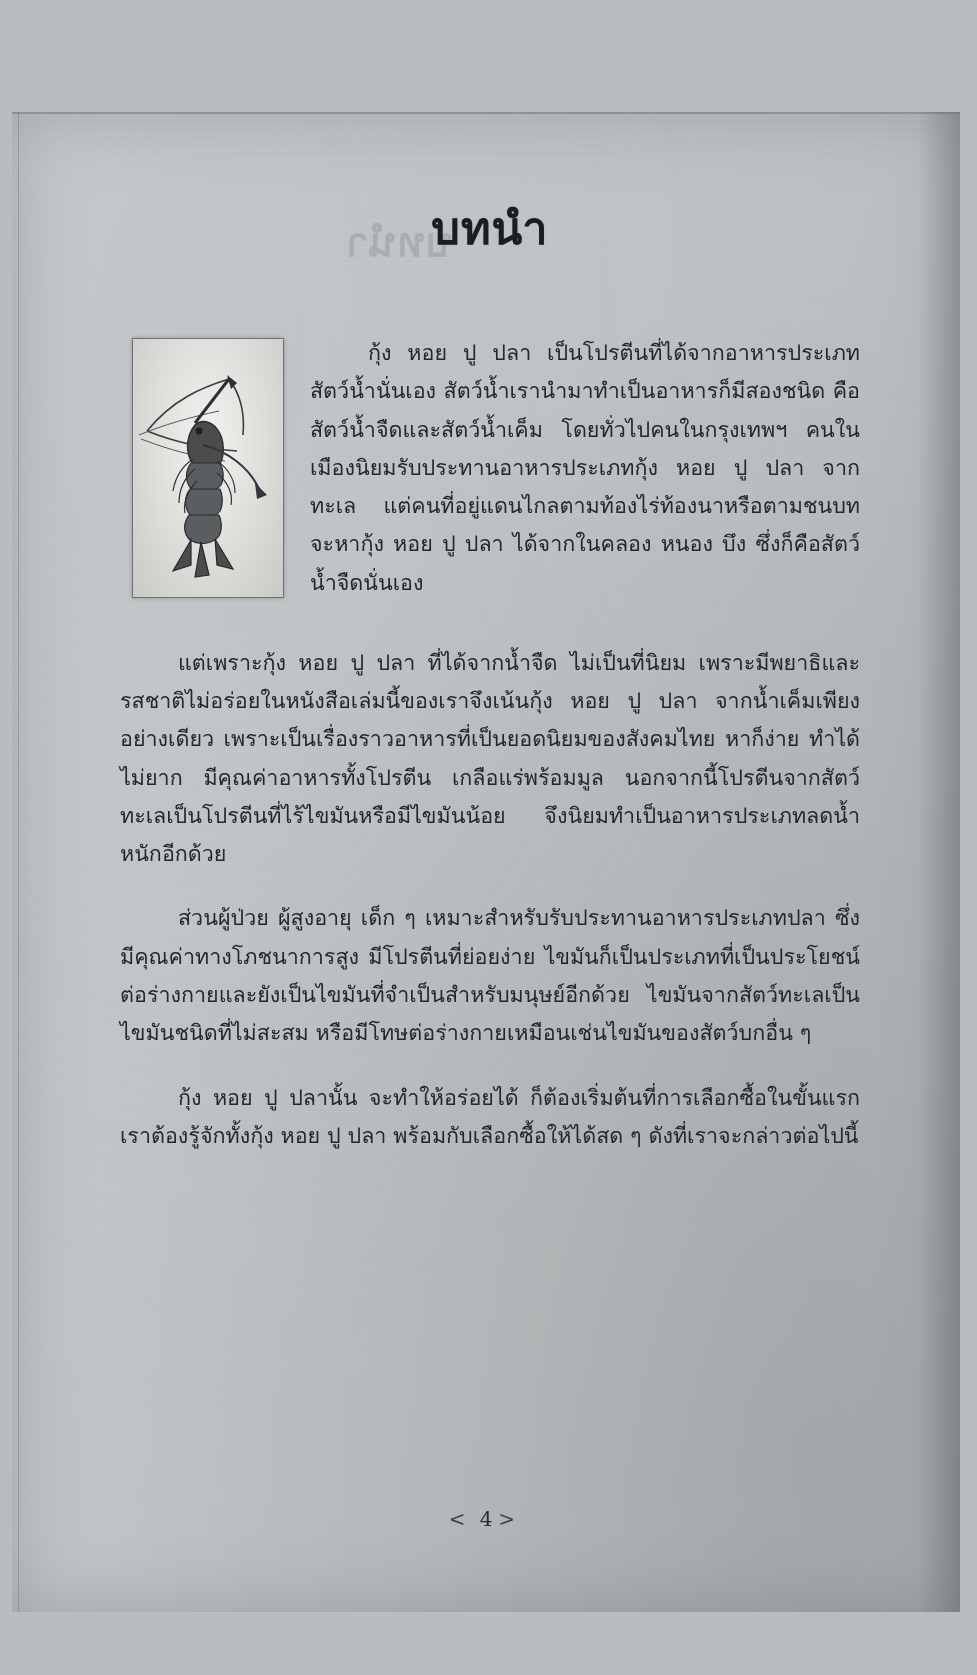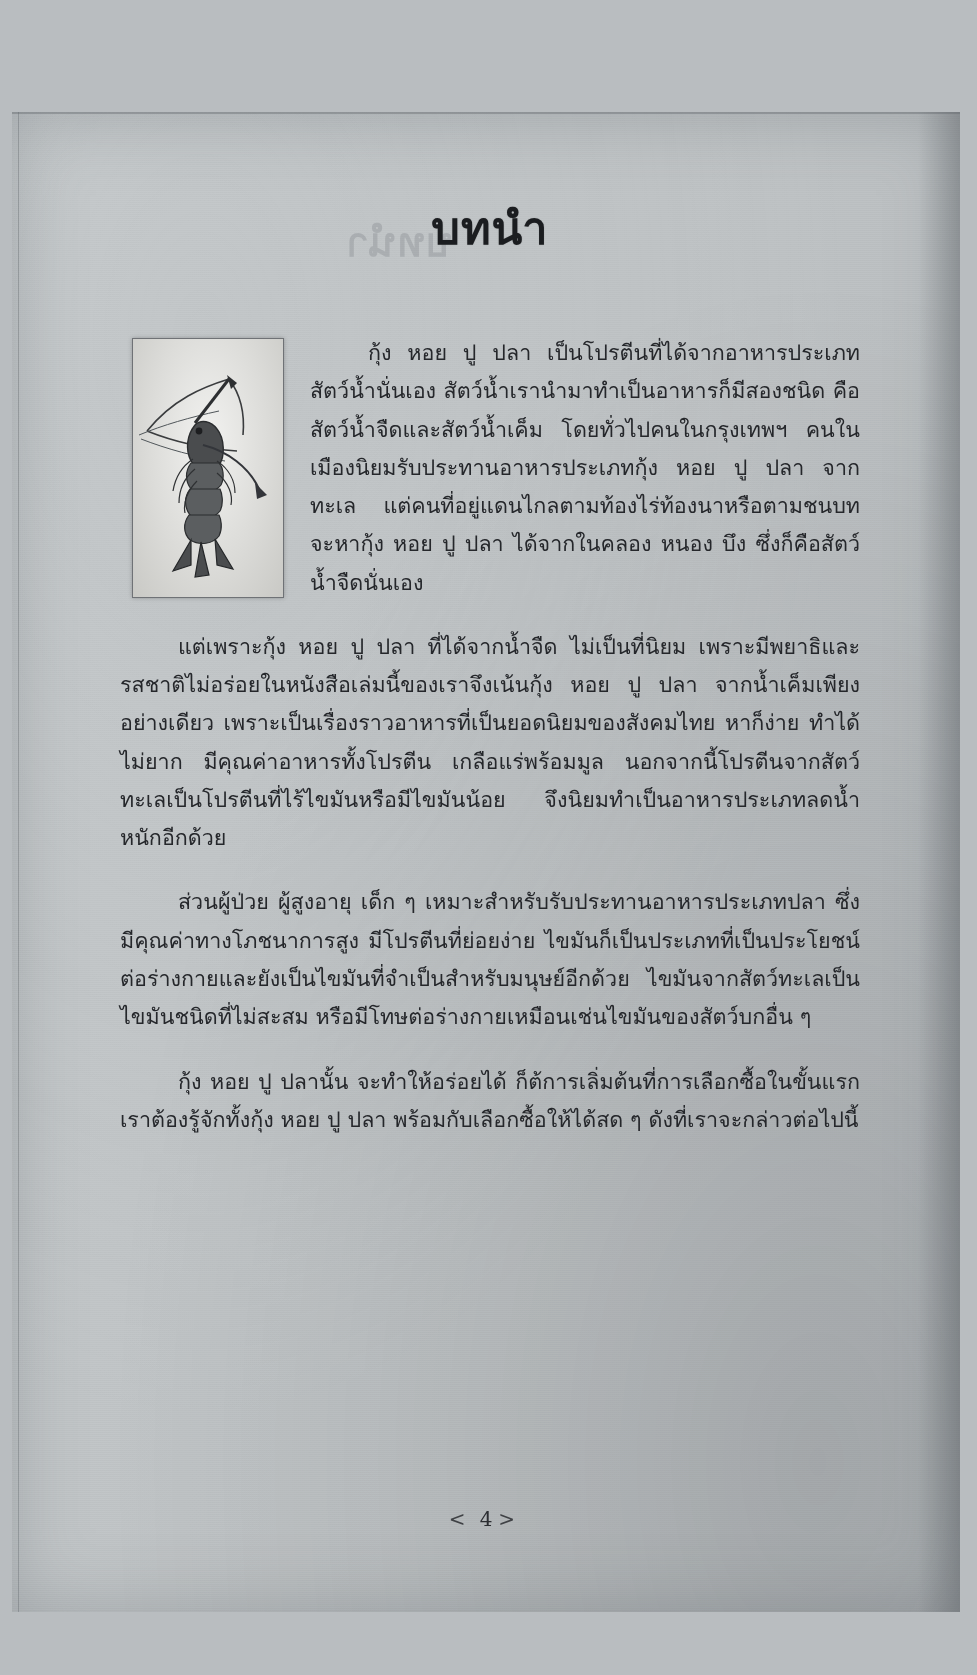--- a/index.html
+++ b/index.html
@@ -93,21 +93,21 @@
 
   .para {
     font-size: 21.5px;
     line-height: 1.78;
     text-align: justify;
     text-justify: inter-word;
     margin: 0 0 26px 0;
     color: #25272b;
     font-family: "DejaVu Sans", sans-serif;
   }
-  .para.indent { text-indent: 58px; }
+  .para.indent { text-indent: 58px; margin-top: 16px; }
 
   
   #figure {
     float: left;
     width: 150px;
     height: 258px;
     margin: 4px 26px 14px 12px;
     background: #e7e8e6;
     border: 1px solid #6f7276;
     position: relative;
@@ -196,21 +196,21 @@
 
         <path d="M70 106 C94 112, 116 128, 126 150" stroke="#33353a" stroke-width="2" fill="none"></path>
         <path d="M122 144 L134 156 L124 160 Z" fill="#33353a"></path>
       </svg>
     </div>
 
     <p class="para indent">กุ้ง หอย ปู ปลา เป็นโปรตีนที่ได้จากอาหารประเภทสัตว์น้ำนั่นเอง สัตว์น้ำเรานำมาทำเป็นอาหารก็มีสองชนิด คือสัตว์น้ำจืดและสัตว์น้ำเค็ม โดยทั่วไปคนในกรุงเทพฯ คนในเมืองนิยมรับประทานอาหารประเภทกุ้ง หอย ปู ปลา จากทะเล แต่คนที่อยู่แดนไกลตามท้องไร่ท้องนาหรือตามชนบท จะหากุ้ง หอย ปู ปลา ได้จากในคลอง หนอง บึง ซึ่งก็คือสัตว์น้ำจืดนั่นเอง</p>
     <div style="clear:both"></div>
     <p class="para indent">แต่เพราะกุ้ง หอย ปู ปลา ที่ได้จากน้ำจืด ไม่เป็นที่นิยม เพราะมีพยาธิและรสชาติไม่อร่อยในหนังสือเล่มนี้ของเราจึงเน้นกุ้ง หอย ปู ปลา จากน้ำเค็มเพียงอย่างเดียว เพราะเป็นเรื่องราวอาหารที่เป็นยอดนิยมของสังคมไทย หาก็ง่าย ทำได้ไม่ยาก มีคุณค่าอาหารทั้งโปรตีน เกลือแร่พร้อมมูล นอกจากนี้โปรตีนจากสัตว์ทะเลเป็นโปรตีนที่ไร้ไขมันหรือมีไขมันน้อย จึงนิยมทำเป็นอาหารประเภทลดน้ำหนักอีกด้วย</p>
     <p class="para indent">ส่วนผู้ป่วย ผู้สูงอายุ เด็ก ๆ เหมาะสำหรับรับประทานอาหารประเภทปลา ซึ่งมีคุณค่าทางโภชนาการสูง มีโปรตีนที่ย่อยง่าย ไขมันก็เป็นประเภทที่เป็นประโยชน์ต่อร่างกายและยังเป็นไขมันที่จำเป็นสำหรับมนุษย์อีกด้วย ไขมันจากสัตว์ทะเลเป็นไขมันชนิดที่ไม่สะสม หรือมีโทษต่อร่างกายเหมือนเช่นไขมันของสัตว์บกอื่น ๆ</p>
-    <p class="para indent">กุ้ง หอย ปู ปลานั้น จะทำให้อร่อยได้ ก็ต้การเลิ่มต้นที่การเลือกซื้อในขั้นแรก เราต้องรู้จักทั้งกุ้ง หอย ปู ปลา พร้อมกับเลือกซื้อให้ได้สด ๆ ดังที่เราจะกล่าวต่อไปนี้</p>
+    <p class="para indent">กุ้ง หอย ปู ปลานั้น จะทำให้อร่อยได้ ก็ต้องเริ่มต้นที่การเลือกซื้อในขั้นแรก เราต้องรู้จักทั้งกุ้ง หอย ปู ปลา พร้อมกับเลือกซื้อให้ได้สด ๆ ดังที่เราจะกล่าวต่อไปนี้</p>
 
   </div>
 
   <div id="page-footer">
     <span class="arrow">&lt;</span><span class="num">4</span><span class="arrow">&gt;</span>
   </div>
 
   <div id="fold"></div>
 </div>
 

